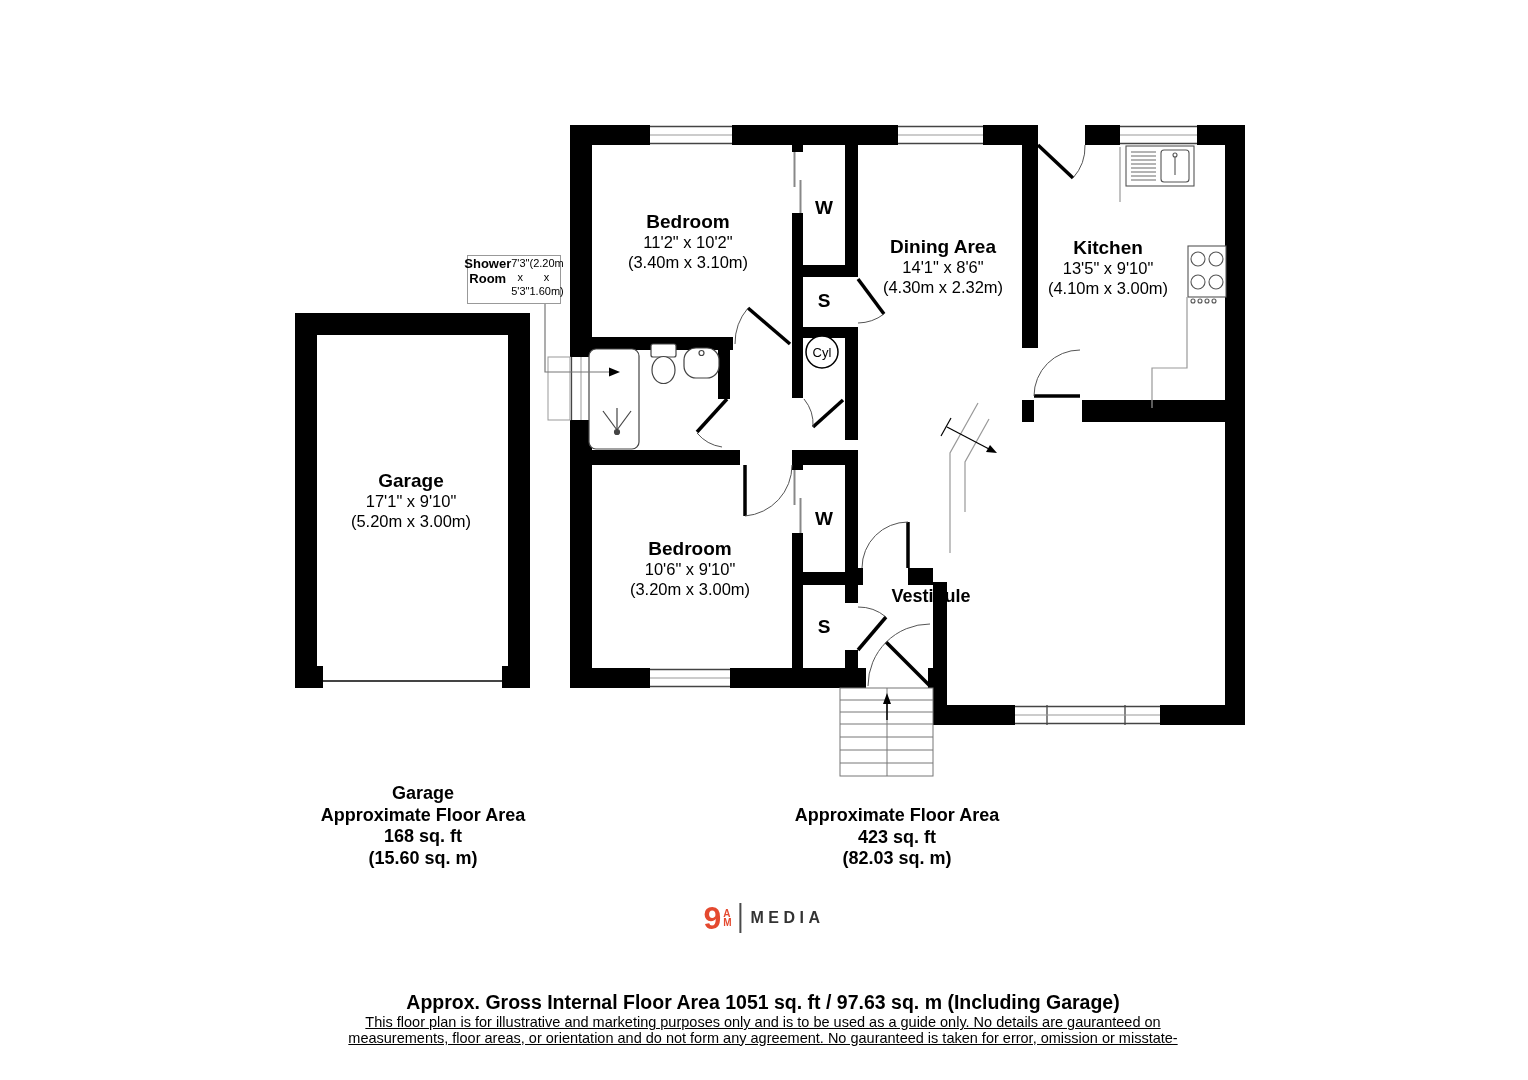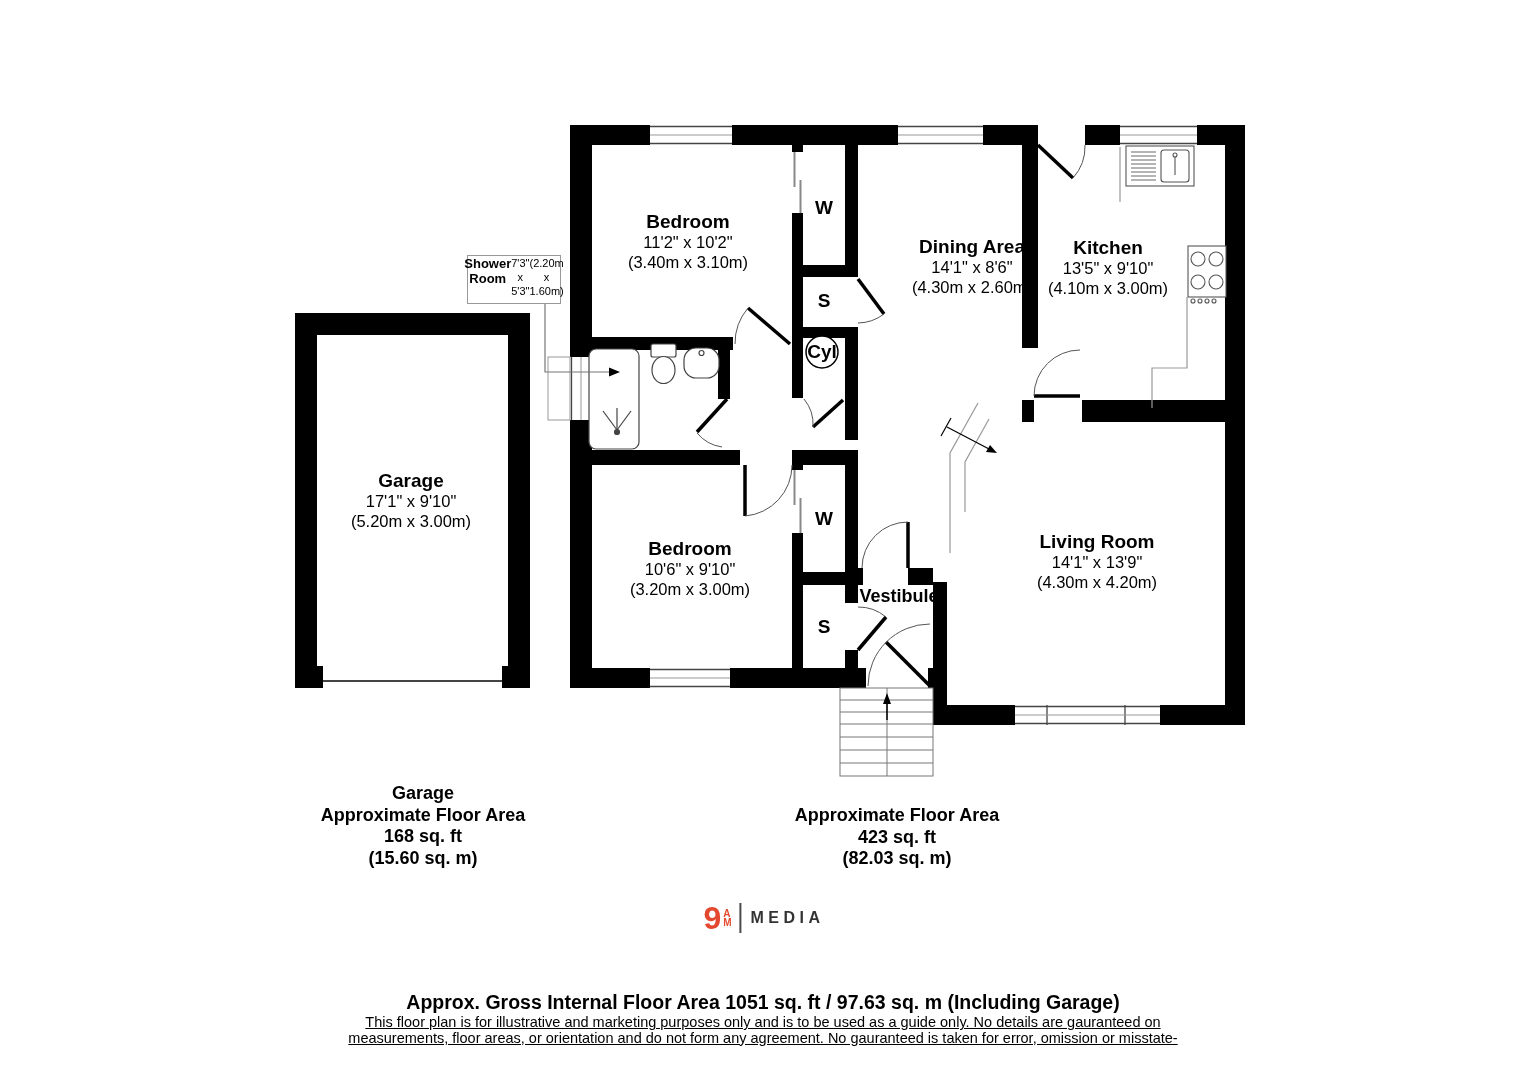--- a/index.html
+++ b/index.html
@@ -4,22 +4,22 @@
 <style>
   html,body{margin:0;padding:0;background:#fff;}
   body{width:1528px;height:1080px;position:relative;font-family:"Liberation Sans",sans-serif;color:#000;overflow:hidden;}
   #canvas{position:relative;width:1312px;height:1080px;background:#fde047;}
   #plan-svg{position:absolute;left:0;top:0;}
 
   .room-label{position:absolute;transform:translateX(-50%);text-align:center;white-space:nowrap;}
   .rname{font-size:19px;font-weight:bold;line-height:20px;}
   .rdim{font-size:16.5px;line-height:20px;}
   .marker{position:absolute;transform:translate(-50%,-50%);font-size:19px;font-weight:bold;}
-  .cyl-label{position:absolute;transform:translate(-50%,-50%);font-size:19px;font-weight:bold;}
-  .vest-label{position:absolute;transform:translateX(-50%);font-size:18px;font-weight:bold;white-space:nowrap;}
+  .cyl-label{position:absolute;transform:translate(-50%,-50%);font-size:13px;font-weight:normal;}
+  .vest-label{position:absolute;transform:translateX(-50%);font-size:18px;font-weight:bold;white-space:nowrap;margin-left:32px;}
 
   .shower-box{position:absolute;left:467px;top:255px;width:92px;height:47px;border:1px solid #999;
     background:#fff;text-align:center;display:flex;flex-direction:row;justify-content:center;z-index:3;}
   .sb-name{font-size:13px;font-weight:bold;line-height:15px;}
   .sb-dim{font-size:11px;line-height:14px;}
 
   .area-block{position:absolute;transform:translateX(-50%);text-align:center;font-size:18px;
     font-weight:bold;line-height:21.5px;white-space:nowrap;}
 
   .logo{position:absolute;left:764px;top:903px;transform:translateX(-50%);display:flex;align-items:center;}
@@ -245,24 +245,24 @@
     <polygon points="620,372 609,367.5 609,376.5" fill="#000"></polygon>
   </g>
 </svg>
 
 <div class="room-label" style="left:688px;top:212px">
   <div class="rname">Bedroom</div>
   <div class="rdim">11'2" x 10'2"</div>
   <div class="rdim">(3.40m x 3.10m)</div>
 </div>
 
-<div class="room-label" style="left:972px;top:237px">
+<div class="room-label" style="left:943px;top:237px">
   <div class="rname">Dining Area</div>
   <div class="rdim">14'1" x 8'6"</div>
-  <div class="rdim">(4.30m x 2.60m)</div>
+  <div class="rdim">(4.30m x 2.32m)</div>
 </div>
 
 <div class="room-label" style="left:1108px;top:238px">
   <div class="rname">Kitchen</div>
   <div class="rdim">13'5" x 9'10"</div>
   <div class="rdim">(4.10m x 3.00m)</div>
 </div>
 
 <div class="shower-box">
   <div class="sb-name">Shower Room</div>
@@ -275,25 +275,20 @@
   <div class="rdim">17'1" x 9'10"</div>
   <div class="rdim">(5.20m x 3.00m)</div>
 </div>
 
 <div class="room-label" style="left:690px;top:539px">
   <div class="rname">Bedroom</div>
   <div class="rdim">10'6" x 9'10"</div>
   <div class="rdim">(3.20m x 3.00m)</div>
 </div>
 
-<div class="room-label" style="left:1097px;top:532px">
-  <div class="rname">Living Room</div>
-  <div class="rdim">14'1" x 13'9"</div>
-  <div class="rdim">(4.30m x 4.20m)</div>
-</div>
 
 <div class="vest-label" style="left:899px;top:586px">Vestibule</div>
 
 <div class="marker" style="left:824px;top:208px">W</div>
 <div class="marker" style="left:824px;top:301px">S</div>
 <div class="cyl-label" style="left:822px;top:352px">Cyl</div>
 <div class="marker" style="left:824px;top:519px">W</div>
 <div class="marker" style="left:824px;top:627px">S</div>
 
 <div class="area-block" style="left:423px;top:783px">

